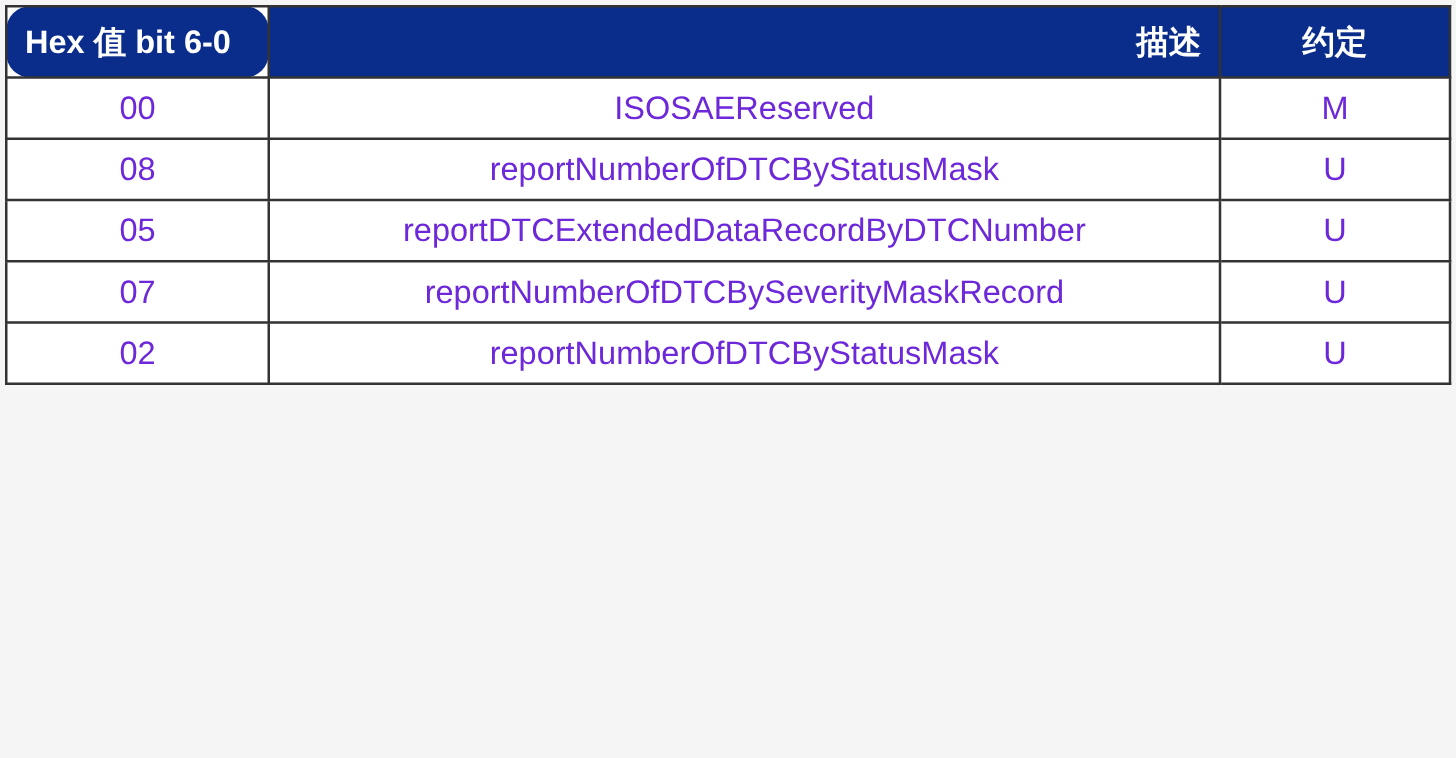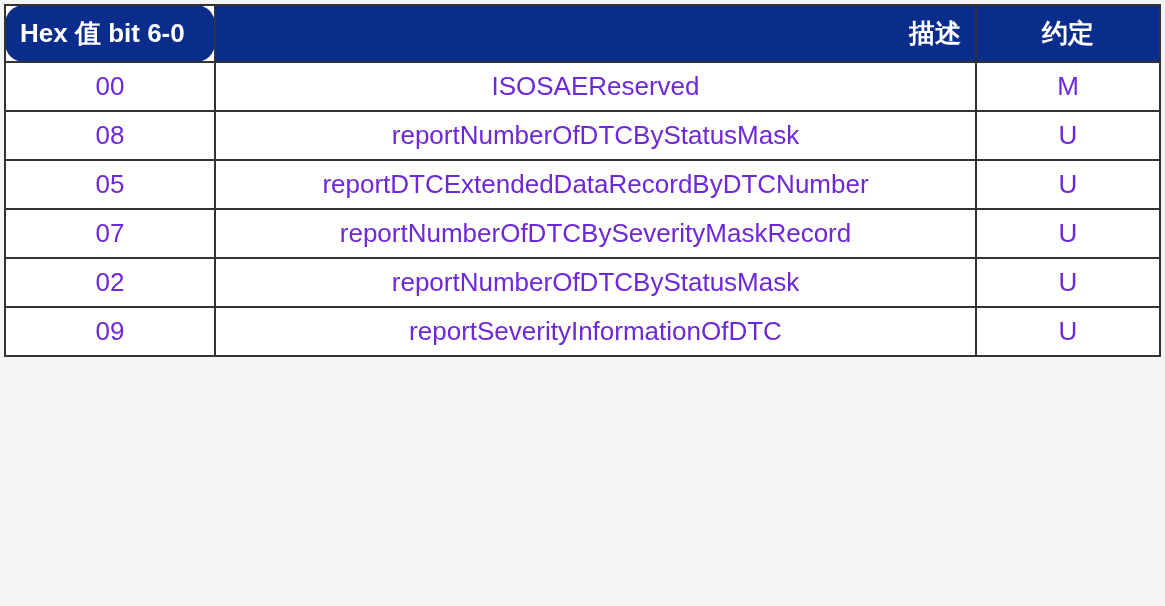--- a/index.html
+++ b/index.html
@@ -82,19 +82,14 @@
     <tr>
       <td class="col-hex">07</td>
       <td class="col-desc">reportNumberOfDTCBySeverityMaskRecord</td>
       <td class="col-conv">U</td>
     </tr>
     <tr>
       <td class="col-hex">02</td>
       <td class="col-desc">reportNumberOfDTCByStatusMask</td>
       <td class="col-conv">U</td>
     </tr>
-    <tr>
-      <td class="col-hex">09</td>
-      <td class="col-desc">reportSeverityInformationOfDTC</td>
-      <td class="col-conv">U</td>
-    </tr>
   </tbody>
 </table>
 
 </body></html>

